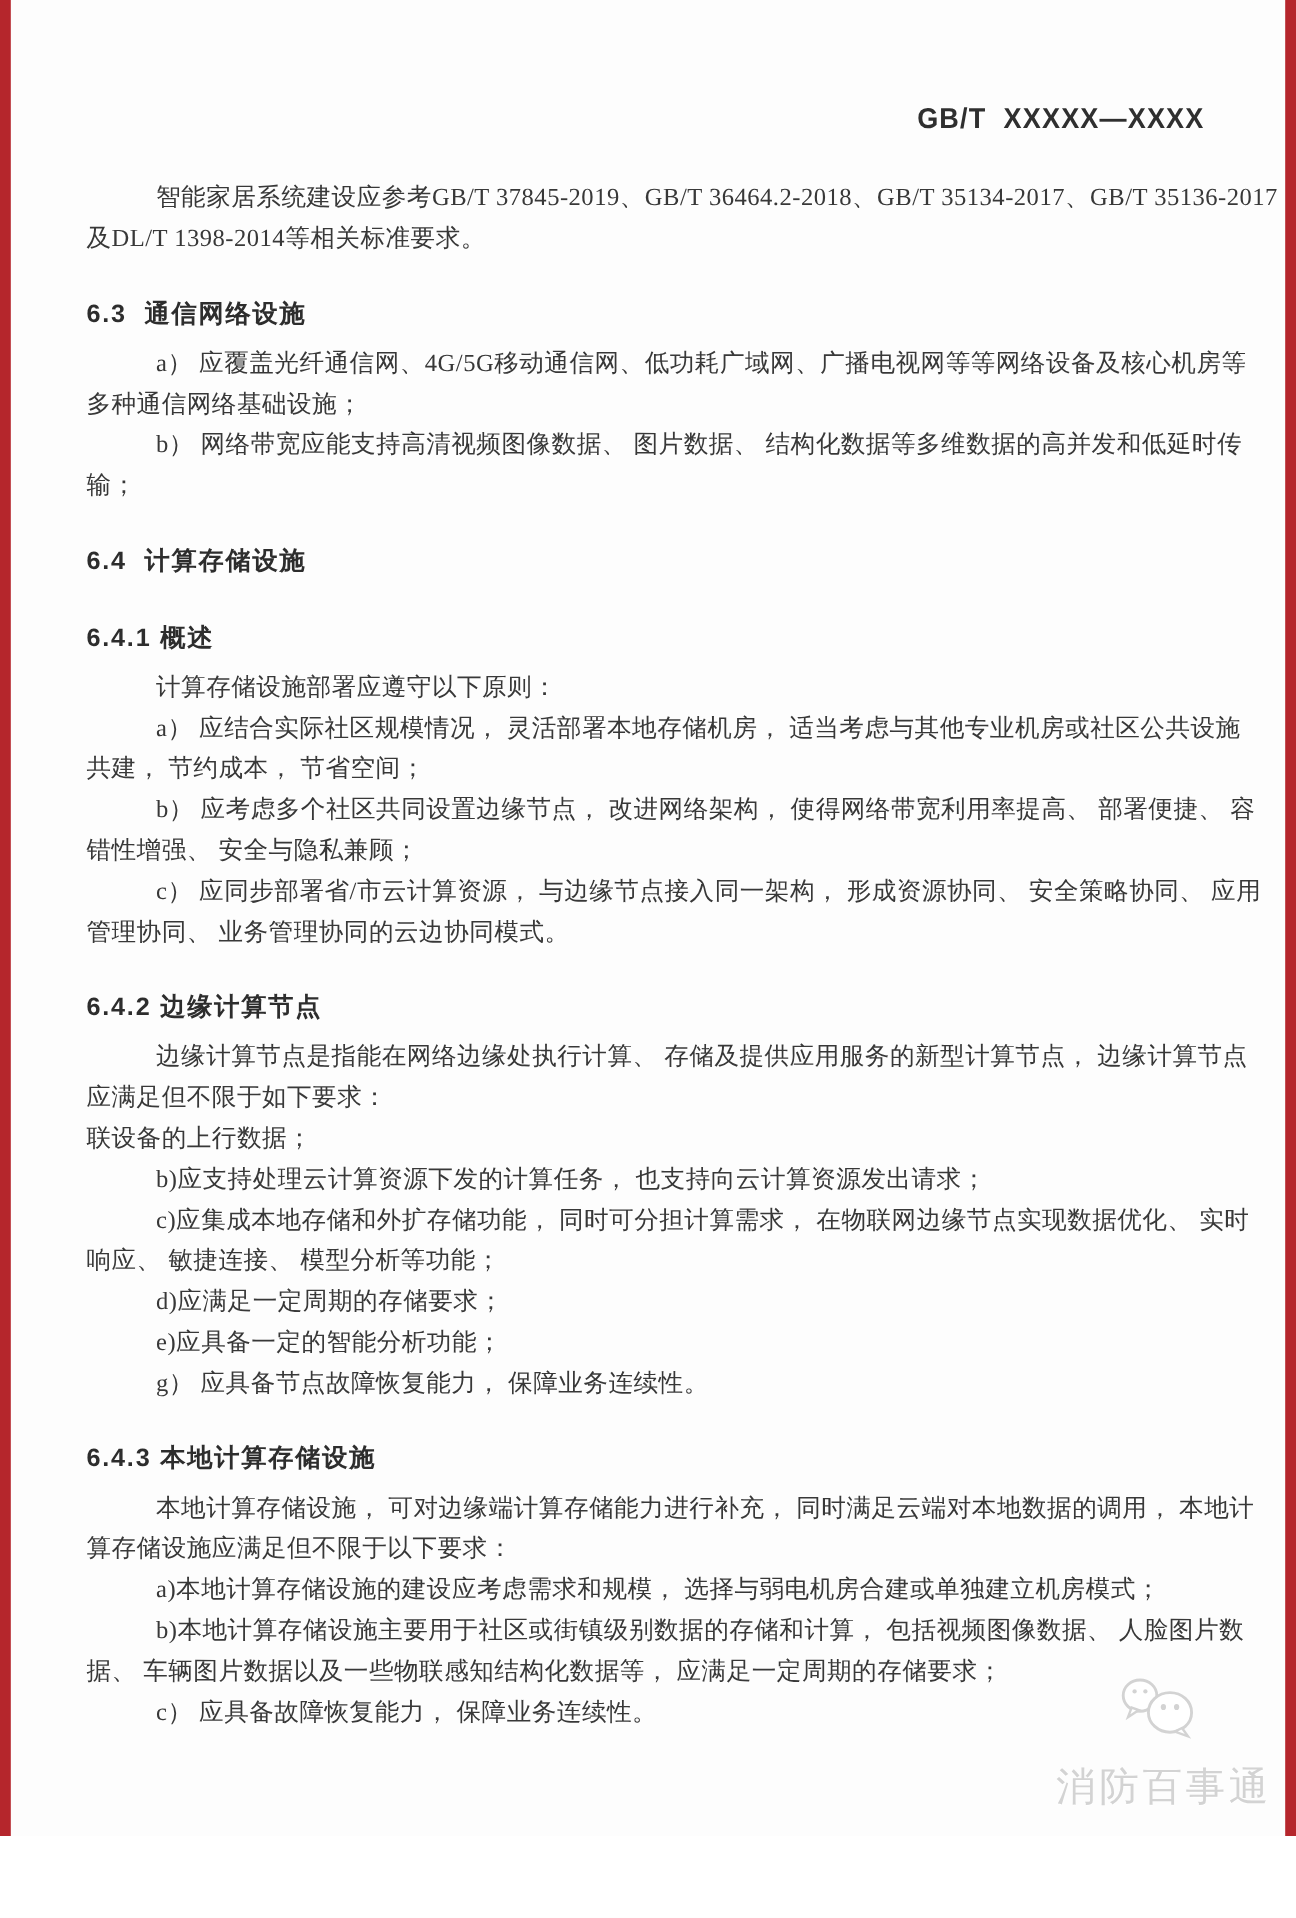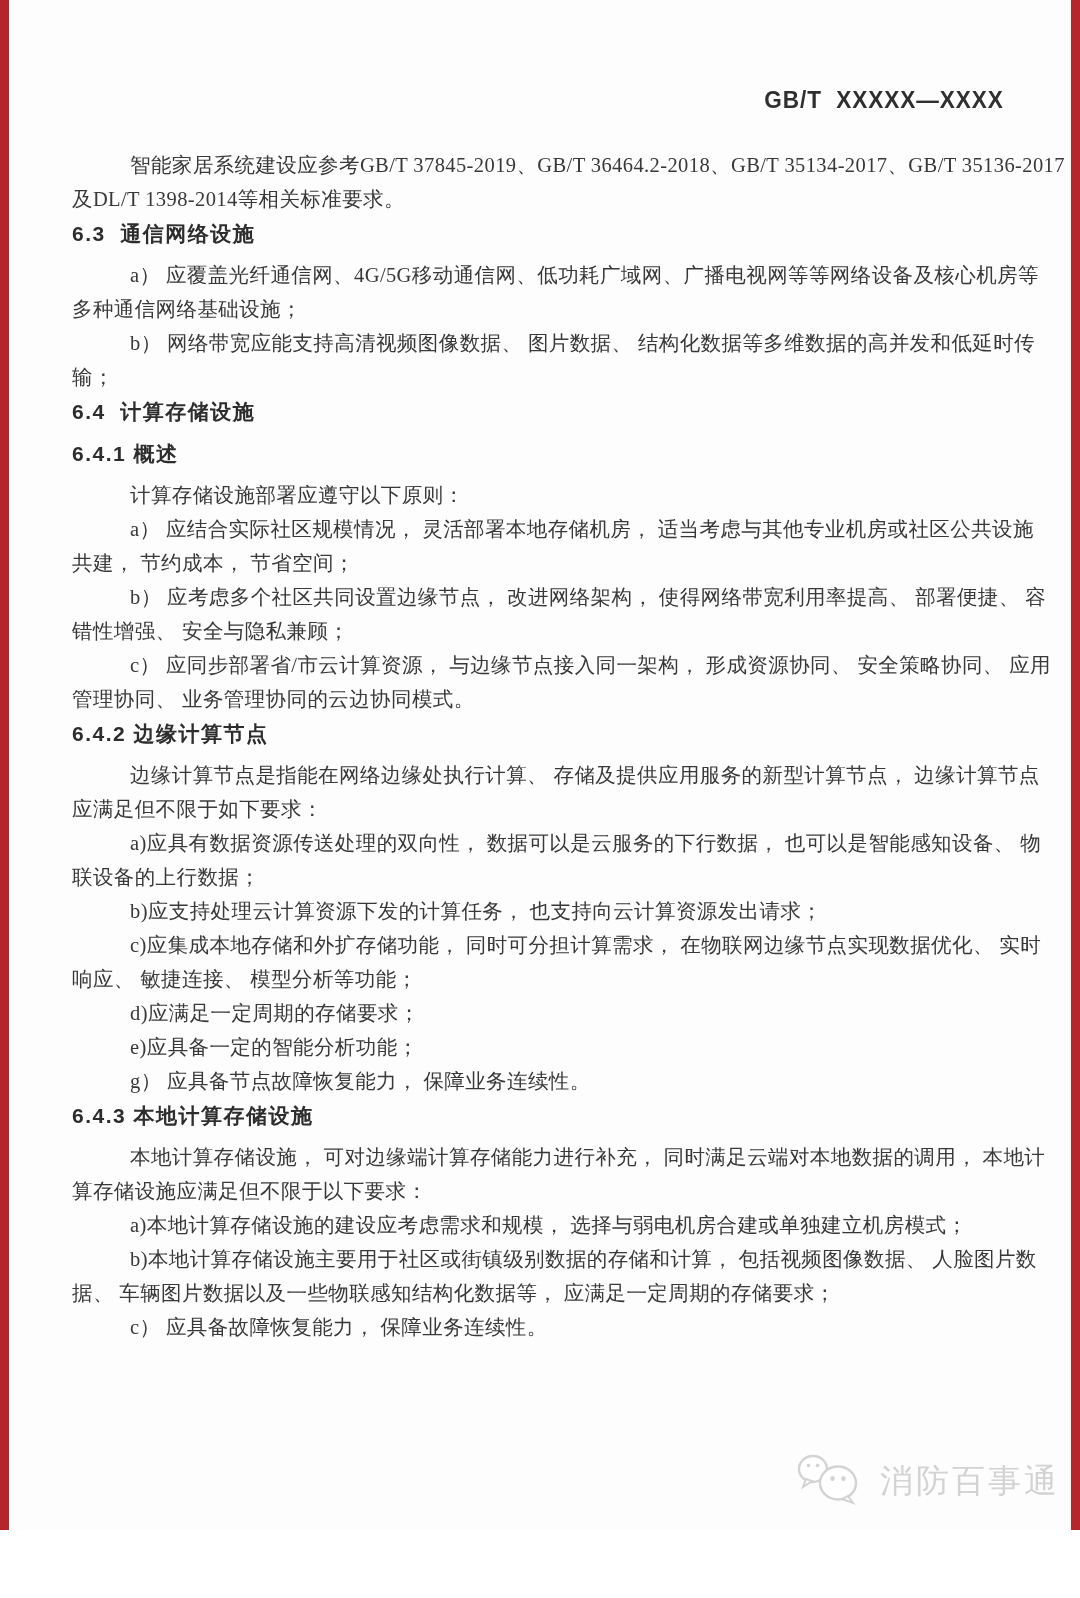--- a/index.html
+++ b/index.html
@@ -44,32 +44,33 @@
     line-height: 34px;
     letter-spacing: 0.4px;
     white-space: pre;
   }
   .line.indent { padding-left: 58px; }
   .heading {
     font-family: "Liberation Sans", "DejaVu Sans", sans-serif;
     font-weight: bold;
     font-size: 21px;
     line-height: 36px;
-    margin: 0 0 6px 0;
+    margin: 28px 0 6px 0;
     color: #2d2d2d;
     letter-spacing: 1.5px;
     white-space: pre;
   }
   .watermark {
     position: absolute;
     right: 20px;
     bottom: 18px;
     display: flex;
     align-items: center;
     gap: 10px;
+    flex-direction: column;
   }
   .watermark-label {
     font-family: "Liberation Sans", "DejaVu Sans", sans-serif;
     font-size: 33px;
     letter-spacing: 3px;
     color: #d3d3d3;
     text-shadow: 0 1px 0 #ffffff;
   }
 </style>
 </head>
@@ -95,21 +96,20 @@
       <div class="line indent">计算存储设施部署应遵守以下原则：</div>
       <div class="line indent">a） 应结合实际社区规模情况， 灵活部署本地存储机房， 适当考虑与其他专业机房或社区公共设施</div>
       <div class="line">共建， 节约成本， 节省空间；</div>
       <div class="line indent">b） 应考虑多个社区共同设置边缘节点， 改进网络架构， 使得网络带宽利用率提高、 部署便捷、 容</div>
       <div class="line">错性增强、 安全与隐私兼顾；</div>
       <div class="line indent">c） 应同步部署省/市云计算资源， 与边缘节点接入同一架构， 形成资源协同、 安全策略协同、 应用</div>
       <div class="line">管理协同、 业务管理协同的云边协同模式。</div>
       <div class="heading">6.4.2 边缘计算节点</div>
       <div class="line indent">边缘计算节点是指能在网络边缘处执行计算、 存储及提供应用服务的新型计算节点， 边缘计算节点</div>
       <div class="line">应满足但不限于如下要求：</div>
-      <div class="line indent">a)应具有数据资源传送处理的双向性， 数据可以是云服务的下行数据， 也可以是智能感知设备、 物</div>
       <div class="line">联设备的上行数据；</div>
       <div class="line indent">b)应支持处理云计算资源下发的计算任务， 也支持向云计算资源发出请求；</div>
       <div class="line indent">c)应集成本地存储和外扩存储功能， 同时可分担计算需求， 在物联网边缘节点实现数据优化、 实时</div>
       <div class="line">响应、 敏捷连接、 模型分析等功能；</div>
       <div class="line indent">d)应满足一定周期的存储要求；</div>
       <div class="line indent">e)应具备一定的智能分析功能；</div>
       <div class="line indent">g） 应具备节点故障恢复能力， 保障业务连续性。</div>
       <div class="heading">6.4.3 本地计算存储设施</div>
       <div class="line indent">本地计算存储设施， 可对边缘端计算存储能力进行补充， 同时满足云端对本地数据的调用， 本地计</div>
       <div class="line">算存储设施应满足但不限于以下要求：</div>

